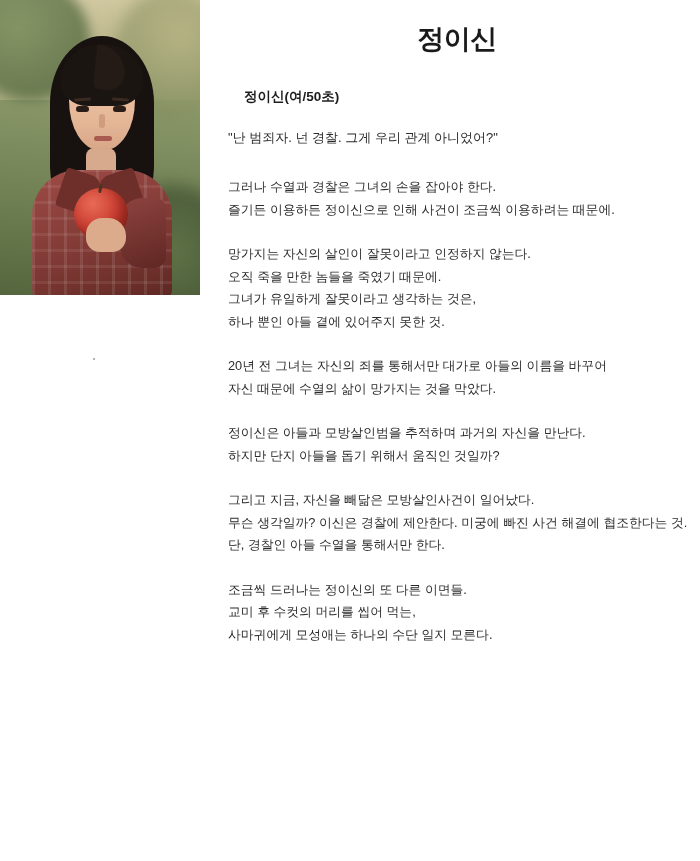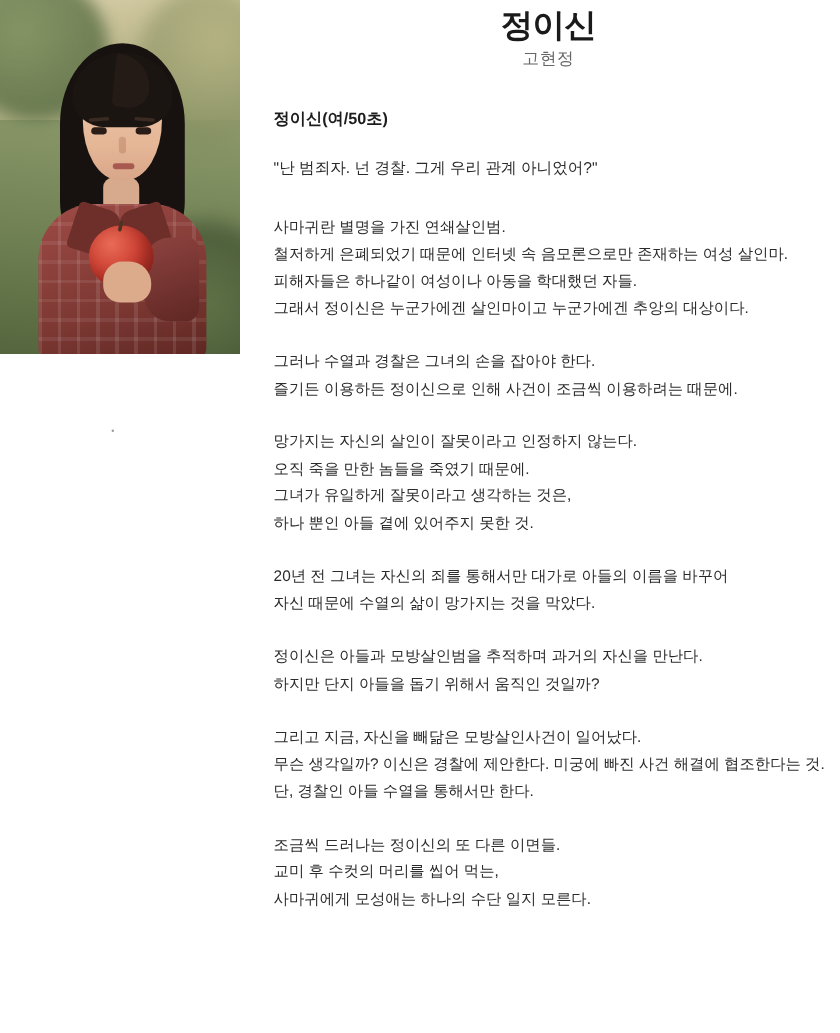--- a/index.html
+++ b/index.html
@@ -207,21 +207,21 @@
   }
 
   
   .doc {
     position: absolute;
     left: 222px;
     top: 0;
     width: 470px;
   }
   .title {
-    margin: 4px 0 0 0;
+    margin: 22px 0 0 0;
     font-size: 27px;
     font-weight: bold;
     line-height: 34px;
     color: #1a1a1a;
     text-align: center;
     letter-spacing: -0.5px;
   }
   .actor {
     margin: 2px 0 0 0;
     font-size: 14px;
@@ -231,21 +231,21 @@
   }
 
   .body-block {
     margin-top: 32px;
     padding-left: 6px;
   }
   .char-head {
     font-size: 13.5px;
     font-weight: bold;
     color: #1c1c1c;
-    margin: 0 0 22px 0;
+    margin: 0 0 22px 16px;
   }
   .quote {
     font-size: 13px;
     color: #2a2a2a;
     margin: 0 0 28px 0;
     line-height: 20px;
   }
   .para {
     font-size: 12.8px;
     line-height: 22.5px;
@@ -294,30 +294,25 @@
     <div class="apple-stem"></div>
     <div class="apple"></div>
     <div class="hand"></div>
   </div>
 </div>
 
 <div class="dot-mark"></div>
 
 <div class="doc">
   <h1 class="title">정이신</h1>
-  <div class="actor">고현정</div>
 
   <div class="body-block">
     <div class="char-head">정이신(여/50초)</div>
     <div class="quote">"난 범죄자. 넌 경찰. 그게 우리 관계 아니었어?"</div>
 
-    <p class="para">사마귀란 별명을 가진 연쇄살인범.
-철저하게 은폐되었기 때문에 인터넷 속 음모론으로만 존재하는 여성 살인마.
-피해자들은 하나같이 여성이나 아동을 학대했던 자들.
-그래서 정이신은 누군가에겐 살인마이고 누군가에겐 추앙의 대상이다.</p>
     <p class="para">그러나 수열과 경찰은 그녀의 손을 잡아야 한다.
 즐기든 이용하든 정이신으로 인해 사건이 조금씩 이용하려는 때문에.</p>
     <p class="para">망가지는 자신의 살인이 잘못이라고 인정하지 않는다.
 오직 죽을 만한 놈들을 죽였기 때문에.
 그녀가 유일하게 잘못이라고 생각하는 것은,
 하나 뿐인 아들 곁에 있어주지 못한 것.</p>
     <p class="para">20년 전 그녀는 자신의 죄를 통해서만 대가로 아들의 이름을 바꾸어
 자신 때문에 수열의 삶이 망가지는 것을 막았다.</p>
     <p class="para">정이신은 아들과 모방살인범을 추적하며 과거의 자신을 만난다.
 하지만 단지 아들을 돕기 위해서 움직인 것일까?</p>

